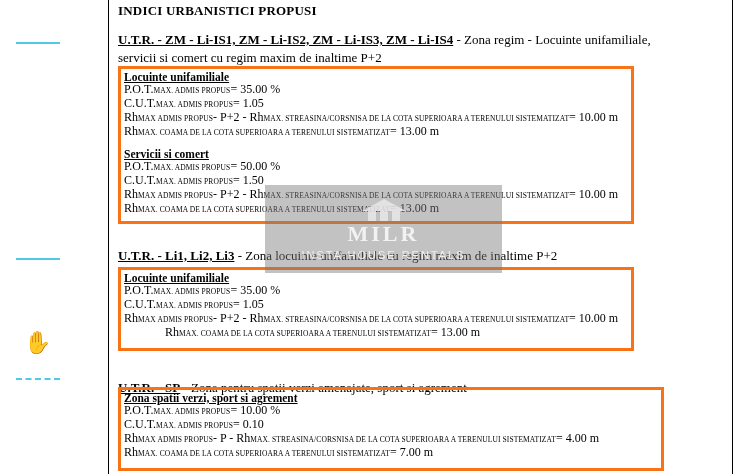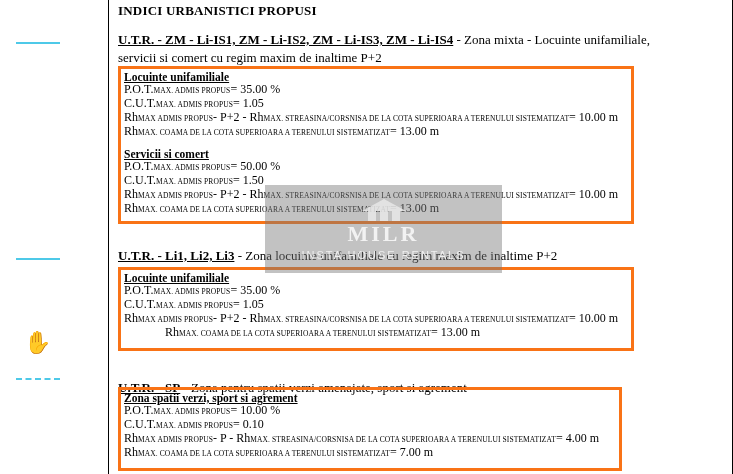--- a/index.html
+++ b/index.html
@@ -141,21 +141,21 @@
 <div class="page">
 
   <div class="frame-left"></div>
   <div class="frame-right"></div>
 
   <div class="doc-title">INDICI URBANISTICI PROPUSI</div>
 
   <div class="marker" style="left:16px; top:42px;"></div>
   <div class="sect sect-head" style="top:32px; width:600px;">
     <span class="sect-code">U.T.R. - ZM - Li-IS1, ZM - Li-IS2, ZM - Li-IS3, ZM - Li-IS4</span>
-    <span class="sect-desc">- Zona mixta - Locuinte unifamiliale,</span>
+    <span class="sect-desc">- Zona regim - Locuinte unifamiliale,</span>
   </div>
   <div class="sect sect-desc" style="top:50px;">servicii si comert cu regim maxim de inaltime P+2</div>
 
   <div class="box" style="left:118px; top:66px; width:516px; height:158px;">
 
     <div class="box-title" style="margin-top:2px;">Locuinte unifamiliale</div>
 
     <div class="line">
       <span class="lbl">P.O.T.</span><span class="sub">MAX. ADMIS PROPUS</span><span class="val">= 35.00 %</span>
     </div>
@@ -207,21 +207,21 @@
       <span class="lbl">Rh</span><span class="sub">MAX. COAMA DE LA COTA SUPERIOARA A TERENULUI SISTEMATIZAT</span><span class="val">= 13.00 m</span>
     </div>
   </div>
 
   <div class="marker dashed" style="left:16px; top:378px;"></div>
   <div class="sect sect-head" style="top:380px; width:600px;">
     <span class="sect-code">U.T.R. - SP</span>
     <span class="sect-desc">- Zona pentru spatii verzi amenajate, sport si agrement</span>
   </div>
 
-  <div class="box" style="left:118px; top:387px; width:504px; height:84px;">
+  <div class="box" style="left:118px; top:387px; width:546px; height:84px;">
     <div class="box-title" style="margin-top:2px;">Zona spatii verzi, sport si agrement</div>
 
     <div class="line">
       <span class="lbl">P.O.T.</span><span class="sub">MAX. ADMIS PROPUS</span><span class="val">= 10.00 %</span>
     </div>
     <div class="line">
       <span class="lbl">C.U.T.</span><span class="sub">MAX. ADMIS PROPUS</span><span class="val">= 0.10</span>
     </div>
     <div class="line">
       <span class="lbl">Rh</span><span class="sub">MAX ADMIS PROPUS</span><span class="val">- P - Rh</span><span class="sub">MAX. STREASINA/CORSNISA DE LA COTA SUPERIOARA A TERENULUI SISTEMATIZAT</span><span class="val">= 4.00 m</span>

